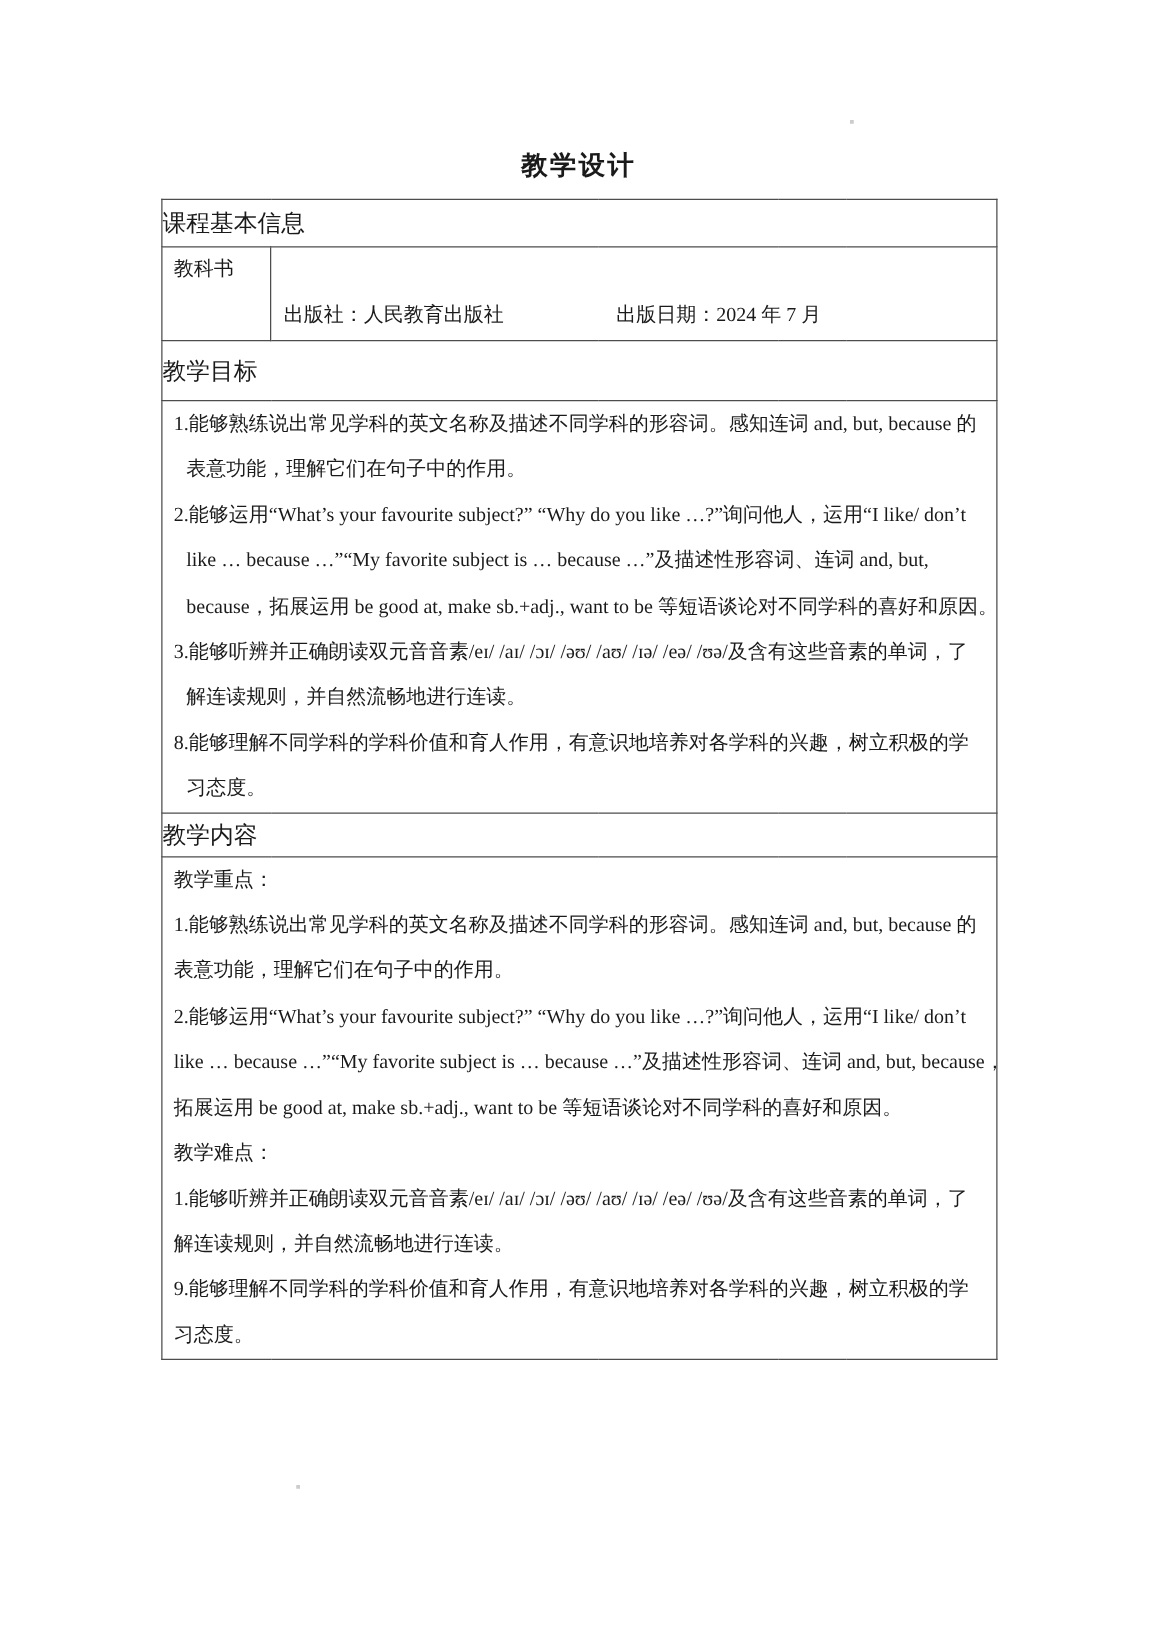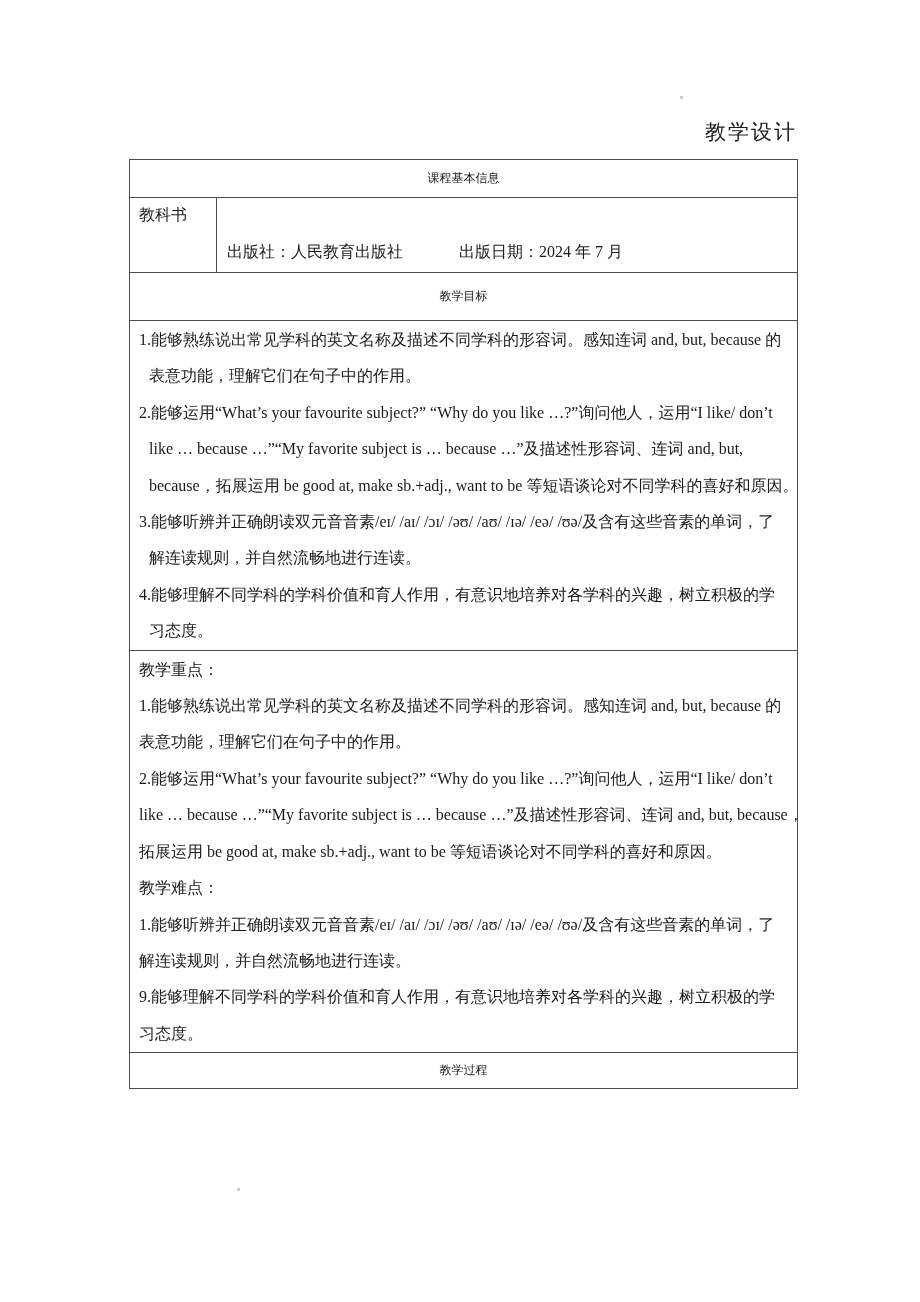--- a/index.html
+++ b/index.html
@@ -10,23 +10,23 @@
     height: 1302px;
     background: #ffffff;
     font-family: "Liberation Serif", "DejaVu Serif", serif;
     color: #1a1a1a;
   }
   .doc-title {
     position: absolute;
     top: 118px;
     left: 129px;
     width: 668px;
-    text-align: right;
+    text-align: center;
     font-size: 21px;
-    font-weight: normal;
+    font-weight: bold;
     letter-spacing: 2px;
   }
   .speck { position: absolute; width: 3px; height: 3px; background: #cccccc; }
   .speck-top { left: 680px; top: 96px; }
   .speck-bottom { left: 237px; top: 1188px; }
 
   table.doc-table {
     position: absolute;
     left: 129px;
     top: 159px;
@@ -34,35 +34,35 @@
     border-collapse: collapse;
     table-layout: fixed;
     font-size: 16px;
   }
   .doc-table td {
     border: 1px solid #4d4d4d;
     vertical-align: middle;
     padding: 0 6px 0 9px;
     overflow: hidden;
   }
-  td.hdr { text-align: center; padding: 0; font-size: 12px; }
+  td.hdr { padding: 0; font-size: 19px; }
   tr.r1 td { height: 38px; }
   tr.r2 td { height: 35px; }
   tr.r3 td { height: 39px; }
   tr.r4 td { height: 75px; }
   tr.r5 td { height: 48px; }
   tr.r6 td { height: 329px; }
   tr.r7 td { height: 35px; }
   tr.r8 td { height: 401px; }
   tr.r9 td { height: 36px; }
   td.val { padding-left: 10px; }
   td.textbook-label { vertical-align: top; padding-top: 7px; }
   td.publisher-cell { vertical-align: bottom; padding-bottom: 9px; }
   .pub-line { display: flex; align-items: baseline; }
-  .pub-date { margin-left: 56px; }
+  .pub-date { margin-left: 90px; }
   td.block { vertical-align: top; padding-top: 1px; }
   .ln { line-height: 36.4px; white-space: nowrap; }
   .ln.ind { padding-left: 10px; }
 </style>
 </head>
 <body>
 
 <div class="page">
 
   <div class="speck speck-top"></div>
@@ -103,40 +103,40 @@
 
     <tr class="r6">
       <td class="block" colspan="6">
         <div class="ln">1.能够熟练说出常见学科的英文名称及描述不同学科的形容词。感知连词 and, but, because 的</div>
         <div class="ln ind">表意功能，理解它们在句子中的作用。</div>
         <div class="ln">2.能够运用“What’s your favourite subject?” “Why do you like …?”询问他人，运用“I like/ don’t</div>
         <div class="ln ind">like … because …”“My favorite subject is … because …”及描述性形容词、连词 and, but,</div>
         <div class="ln ind">because，拓展运用 be good at, make sb.+adj., want to be 等短语谈论对不同学科的喜好和原因。</div>
         <div class="ln">3.能够听辨并正确朗读双元音音素/eɪ/ /aɪ/ /ɔɪ/ /əʊ/ /aʊ/ /ɪə/ /eə/ /ʊə/及含有这些音素的单词，了</div>
         <div class="ln ind">解连读规则，并自然流畅地进行连读。</div>
-        <div class="ln">4.能够理解不同学科的学科价值和育人作用，有意识地培养对各学科的兴趣，树立积极的学</div>
+        <div class="ln">8.能够理解不同学科的学科价值和育人作用，有意识地培养对各学科的兴趣，树立积极的学</div>
         <div class="ln ind">习态度。</div>
       </td>
     </tr>
 
+    <tr class="r7">
+      <td class="hdr" colspan="6">教学内容</td>
+    </tr>
 
     <tr class="r8">
       <td class="block" colspan="6">
         <div class="ln">教学重点：</div>
         <div class="ln">1.能够熟练说出常见学科的英文名称及描述不同学科的形容词。感知连词 and, but, because 的</div>
         <div class="ln">表意功能，理解它们在句子中的作用。</div>
         <div class="ln">2.能够运用“What’s your favourite subject?” “Why do you like …?”询问他人，运用“I like/ don’t</div>
         <div class="ln">like … because …”“My favorite subject is … because …”及描述性形容词、连词 and, but, because，</div>
         <div class="ln">拓展运用 be good at, make sb.+adj., want to be 等短语谈论对不同学科的喜好和原因。</div>
         <div class="ln">教学难点：</div>
         <div class="ln">1.能够听辨并正确朗读双元音音素/eɪ/ /aɪ/ /ɔɪ/ /əʊ/ /aʊ/ /ɪə/ /eə/ /ʊə/及含有这些音素的单词，了</div>
         <div class="ln">解连读规则，并自然流畅地进行连读。</div>
         <div class="ln">9.能够理解不同学科的学科价值和育人作用，有意识地培养对各学科的兴趣，树立积极的学</div>
         <div class="ln">习态度。</div>
       </td>
     </tr>
 
-    <tr class="r9">
-      <td class="hdr" colspan="6">教学过程</td>
-    </tr>
   </tbody>
     </table>
 </div>
 
 </body></html>

